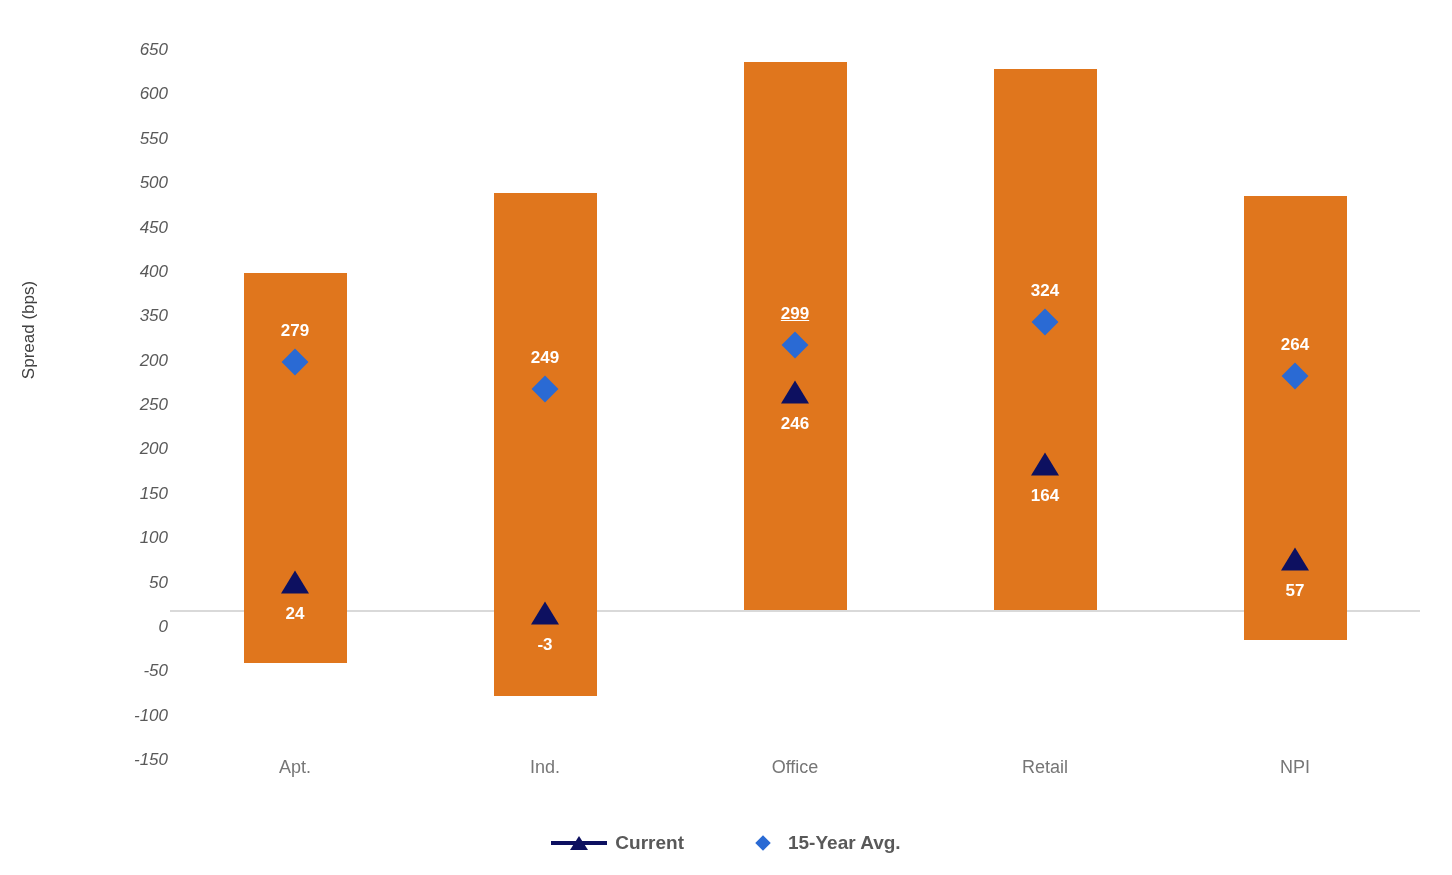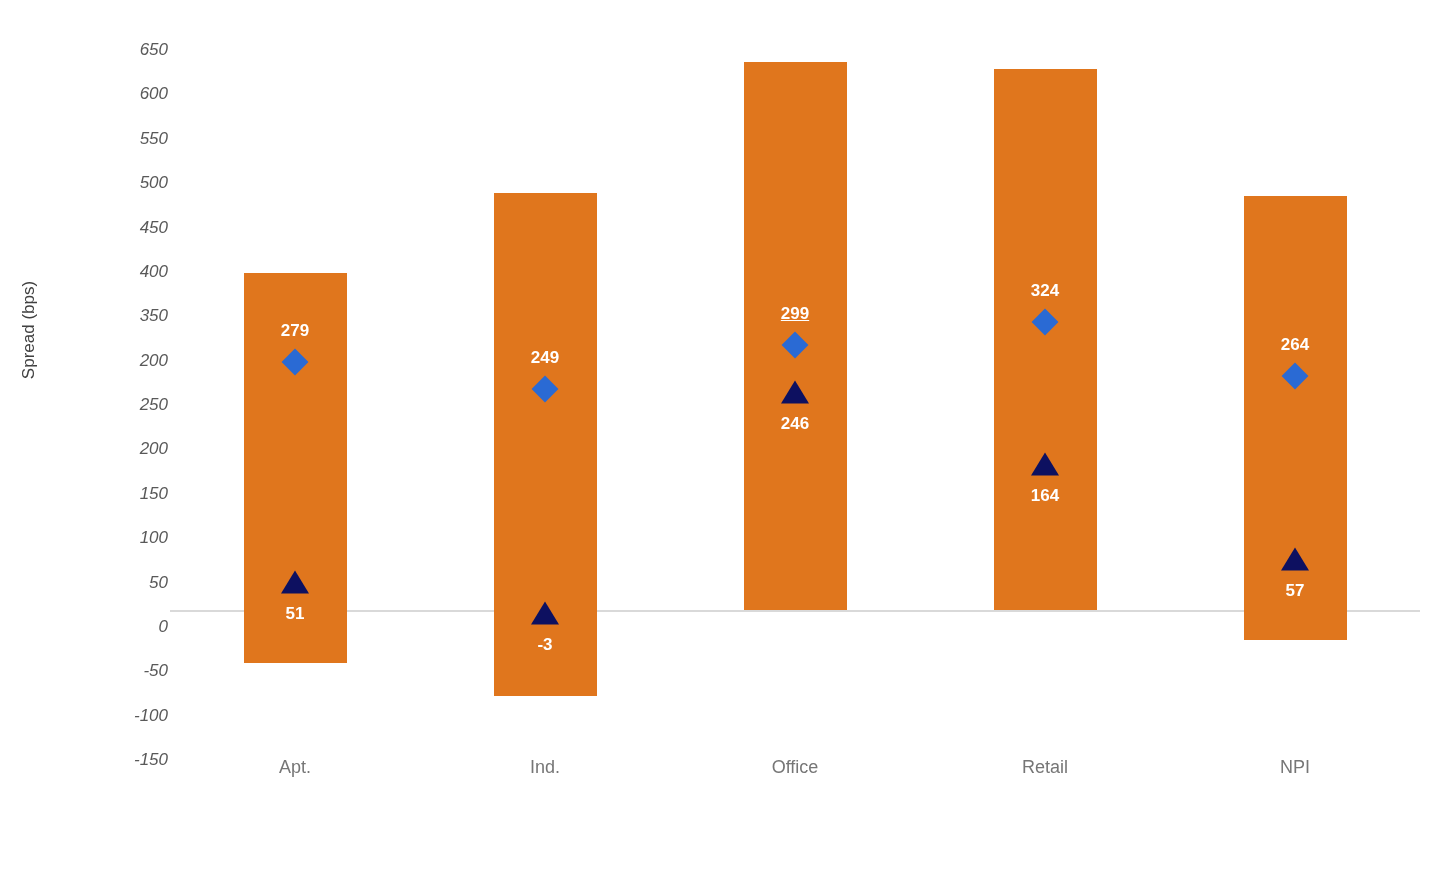--- a/index.html
+++ b/index.html
@@ -210,21 +210,21 @@
     </div>
 
   <div class="plot" id="plot">
     <div class="zero-line" id="zero-line" style="top: 610px;"></div>
   <div class="bar-slot" style="left: 73.5px; width: 103px;">
         <div class="bar" style="top: 272.677px; height: 390.585px; background: rgb(224, 118, 29);"></div>
       </div>
       <div class="marker-diamond" style="left: 125px; top: 362.334px; background: rgb(42, 106, 212);"></div>
       <div class="dlabel" style="left: 125px; top: 331.334px;">279</div>
       <div class="marker-triangle" style="left: 125px; top: 582.482px; border-bottom-color: rgb(13, 16, 96);"></div>
-      <div class="dlabel" style="left: 125px; top: 614.482px;">51</div>
+      <div class="dlabel" style="left: 125px; top: 614.482px;">24</div>
       <div class="bar-slot" style="left: 323.5px; width: 103px;">
         <div class="bar" style="top: 192.785px; height: 503.322px; background: rgb(224, 118, 29);"></div>
       </div>
       <div class="marker-diamond" style="left: 375px; top: 388.965px; background: rgb(42, 106, 212);"></div>
       <div class="dlabel" style="left: 375px; top: 357.965px;">249</div>
       <div class="marker-triangle" style="left: 375px; top: 612.663px; border-bottom-color: rgb(13, 16, 96);"></div>
       <div class="dlabel" style="left: 375px; top: 644.663px;">-3</div>
       <div class="bar-slot" style="left: 573.5px; width: 103px;">
         <div class="bar" style="top: 62.2938px; height: 547.706px; background: rgb(224, 118, 29);"></div>
       </div>
@@ -249,14 +249,29 @@
     </div>
 
   <div id="x-ticks">
       <div class="x-tick" style="left: 295px;">Apt.</div>
       <div class="x-tick" style="left: 545px;">Ind.</div>
       <div class="x-tick" style="left: 795px;">Office</div>
       <div class="x-tick" style="left: 1045px;">Retail</div>
       <div class="x-tick" style="left: 1295px;">NPI</div>
     </div>
 
+  <div class="legend">
+    <div class="legend-item">
+      <span class="legend-sym-current">
+        <span class="lline"></span>
+          <span class="ltri"></span>
+      </span>
+      <span class="legend-label">Current</span>
+    </div>
+    <div class="legend-item">
+      <span class="legend-sym-avg">
+        <span class="ldia"></span>
+      </span>
+      <span class="legend-label">15-Year Avg.</span>
+    </div>
+  </div>
 
 </div>
 
 </body></html>

